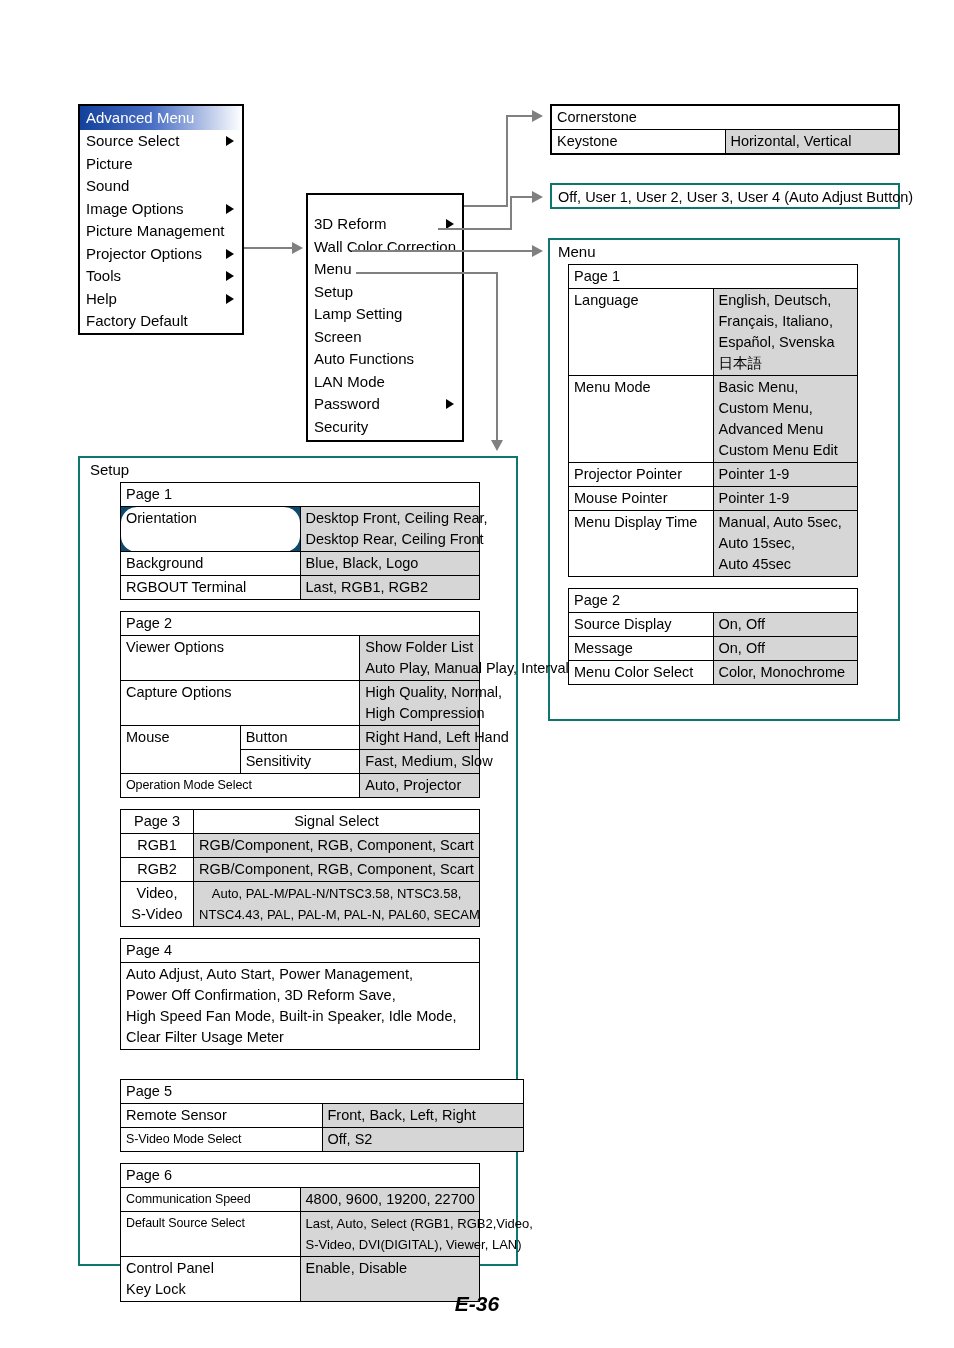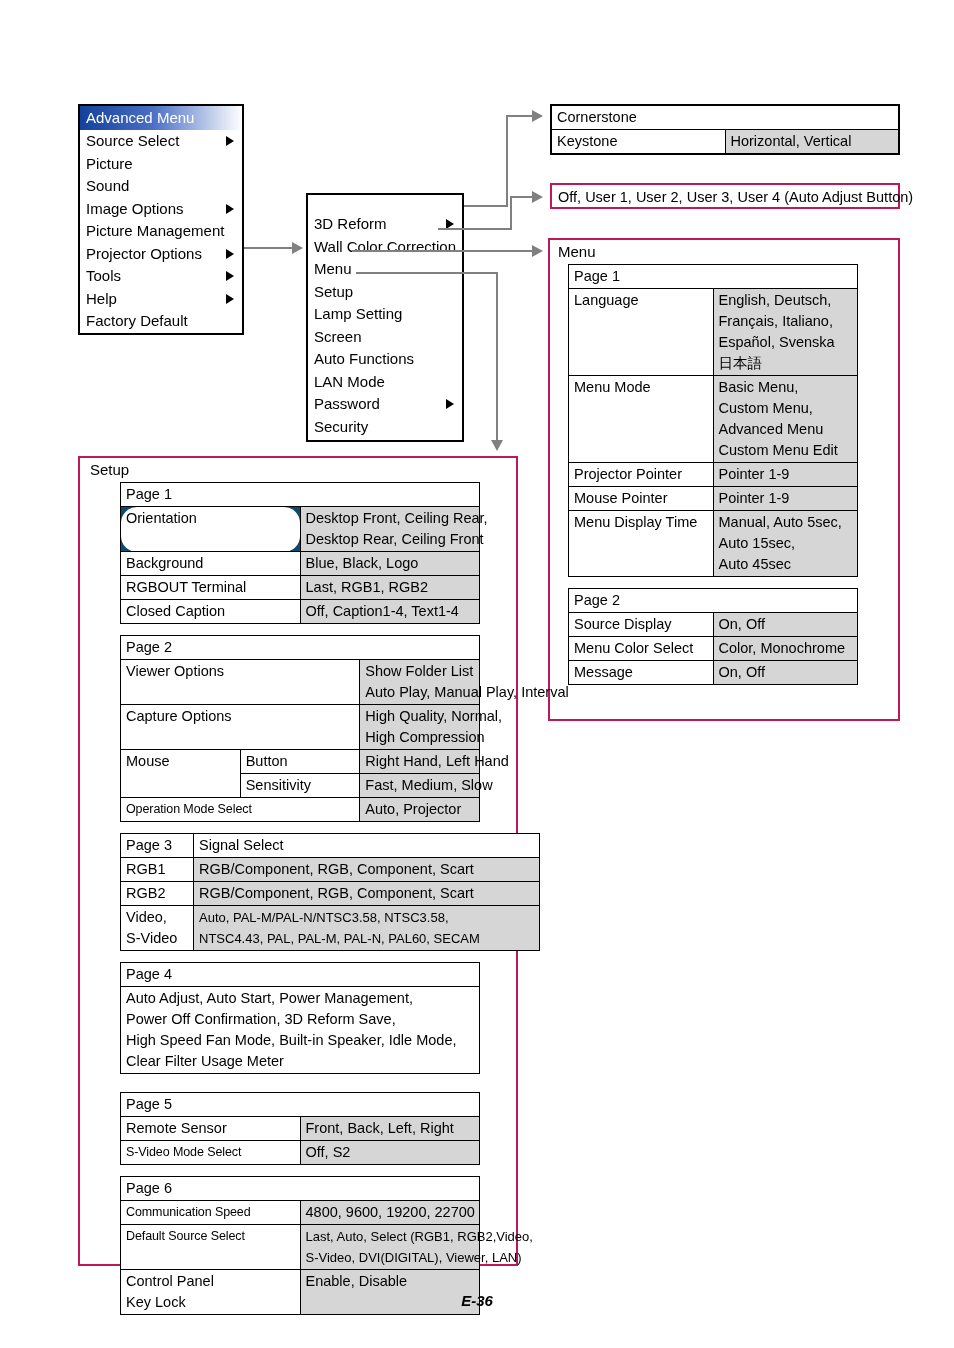--- a/index.html
+++ b/index.html
@@ -46,21 +46,21 @@
     top: 50%;
     transform: translateY(-50%);
     width: 0; height: 0;
     border-top: 5px solid transparent;
     border-bottom: 5px solid transparent;
     border-left: 8px solid #000;
   }
 
   
   .box {
-    border: 2px solid #be185d;
+    border: 2px solid #0f766e;
     background: #fff;
     box-sizing: border-box;
   }
 
   
   table.spec {
     border-collapse: collapse;
     table-layout: fixed;
     background: #0c4a6e;
     font-size: 14.5px;
@@ -99,21 +99,21 @@
   .arrowD {
     width: 0; height: 0;
     border-left: 6px solid transparent;
     border-right: 6px solid transparent;
     border-top: 11px solid #808080;
   }
 
   .footer {
     width: 100%;
     text-align: center;
-    font-size: 15px;
+    font-size: 21px;
     font-weight: bold;
     font-style: italic;
   }
 </style>
 </head>
 <body>
 
 <div class="osd abs" style="left:78px; top:104px; width:166px;">
   <div class="osd-title">Advanced Menu</div>
   <div class="osd-row">
@@ -269,27 +269,27 @@
   <table class="spec" style="width:290px; margin-left:18px; margin-top:11px;">
     <tbody>
         <tr>
       <td class="hdr" colspan="2">Page 2</td>
     </tr>
     <tr>
       <td class="hdr" style="width:140px;margin-left:16px;">Source Display</td>
       <td class="val">On, Off</td>
     </tr>
     <tr>
+      <td class="hdr">Message</td>
+      <td class="val">On, Off</td>
+    </tr>
+    <tr>
       <td class="hdr">Menu Color Select</td>
       <td class="val">Color, Monochrome</td>
     </tr>
-    <tr>
-      <td class="hdr">Message</td>
-      <td class="val">On, Off</td>
-    </tr>
   </tbody>
     </table>
 </div>
 
 <div class="box abs" style="left:78px; top:456px; width:440px; height:810px;">
   <div class="lbl-plain" style="padding:3px 0 4px 10px;">Setup</div>
 
   <table class="spec" style="width:360px; margin-left:40px;">
     <tbody>
         <tr>
@@ -302,24 +302,20 @@
         <span class="ln">Desktop Rear, Ceiling Front</span>
       </td>
     </tr>
     <tr>
       <td class="hdr">Background</td>
       <td class="val">Blue, Black, Logo</td>
     </tr>
     <tr>
       <td class="hdr">RGBOUT Terminal</td>
       <td class="val">Last, RGB1, RGB2</td>
-    </tr>
-    <tr>
-      <td class="hdr">Closed Caption</td>
-      <td class="val">Off, Caption1-4, Text1-4</td>
     </tr>
   </tbody>
     </table>
 
   <table class="spec" style="width:360px; margin-left:40px; margin-top:11px;">
     <tbody>
         <tr>
       <td class="hdr" colspan="3">Page 2</td>
     </tr>
     <tr>
@@ -345,21 +341,21 @@
       <td class="hdr">Sensitivity</td>
       <td class="val">Fast, Medium, Slow</td>
     </tr>
     <tr>
       <td class="hdr cond" colspan="2">Operation Mode Select</td>
       <td class="val">Auto, Projector</td>
     </tr>
   </tbody>
     </table>
 
-  <table class="spec" style="width:420px; margin-left:40px; margin-top:11px;">
+  <table class="spec" style="width:360px; margin-left:40px; margin-top:11px;text-align:center;">
     <tbody>
         <tr>
       <td class="hdr" style="width:62px;">Page 3</td>
       <td class="hdr" style="border-left:none;">Signal Select</td>
     </tr>
     <tr>
       <td class="hdr">RGB1</td>
       <td class="val">RGB/Component, RGB, Component, Scart</td>
     </tr>
     <tr>
@@ -388,21 +384,21 @@
       <td class="hdr">
         <span class="ln">Auto Adjust, Auto Start, Power Management,</span>
         <span class="ln">Power Off Confirmation, 3D Reform Save,</span>
         <span class="ln">High Speed Fan Mode, Built-in Speaker, Idle Mode,</span>
         <span class="ln">Clear Filter Usage Meter</span>
       </td>
     </tr>
   </tbody>
     </table>
 
-  <table class="spec" style="width:360px; margin-left:40px; margin-top:18px;">
+  <table class="spec" style="width:404px; margin-left:40px; margin-top:29px;">
     <tbody>
         <tr>
       <td class="hdr" colspan="2">Page 5</td>
     </tr>
     <tr>
       <td class="hdr" style="width:136px;">Remote Sensor</td>
       <td class="val">Front, Back, Left, Right</td>
     </tr>
     <tr>
       <td class="hdr cond">S-Video Mode Select</td>

